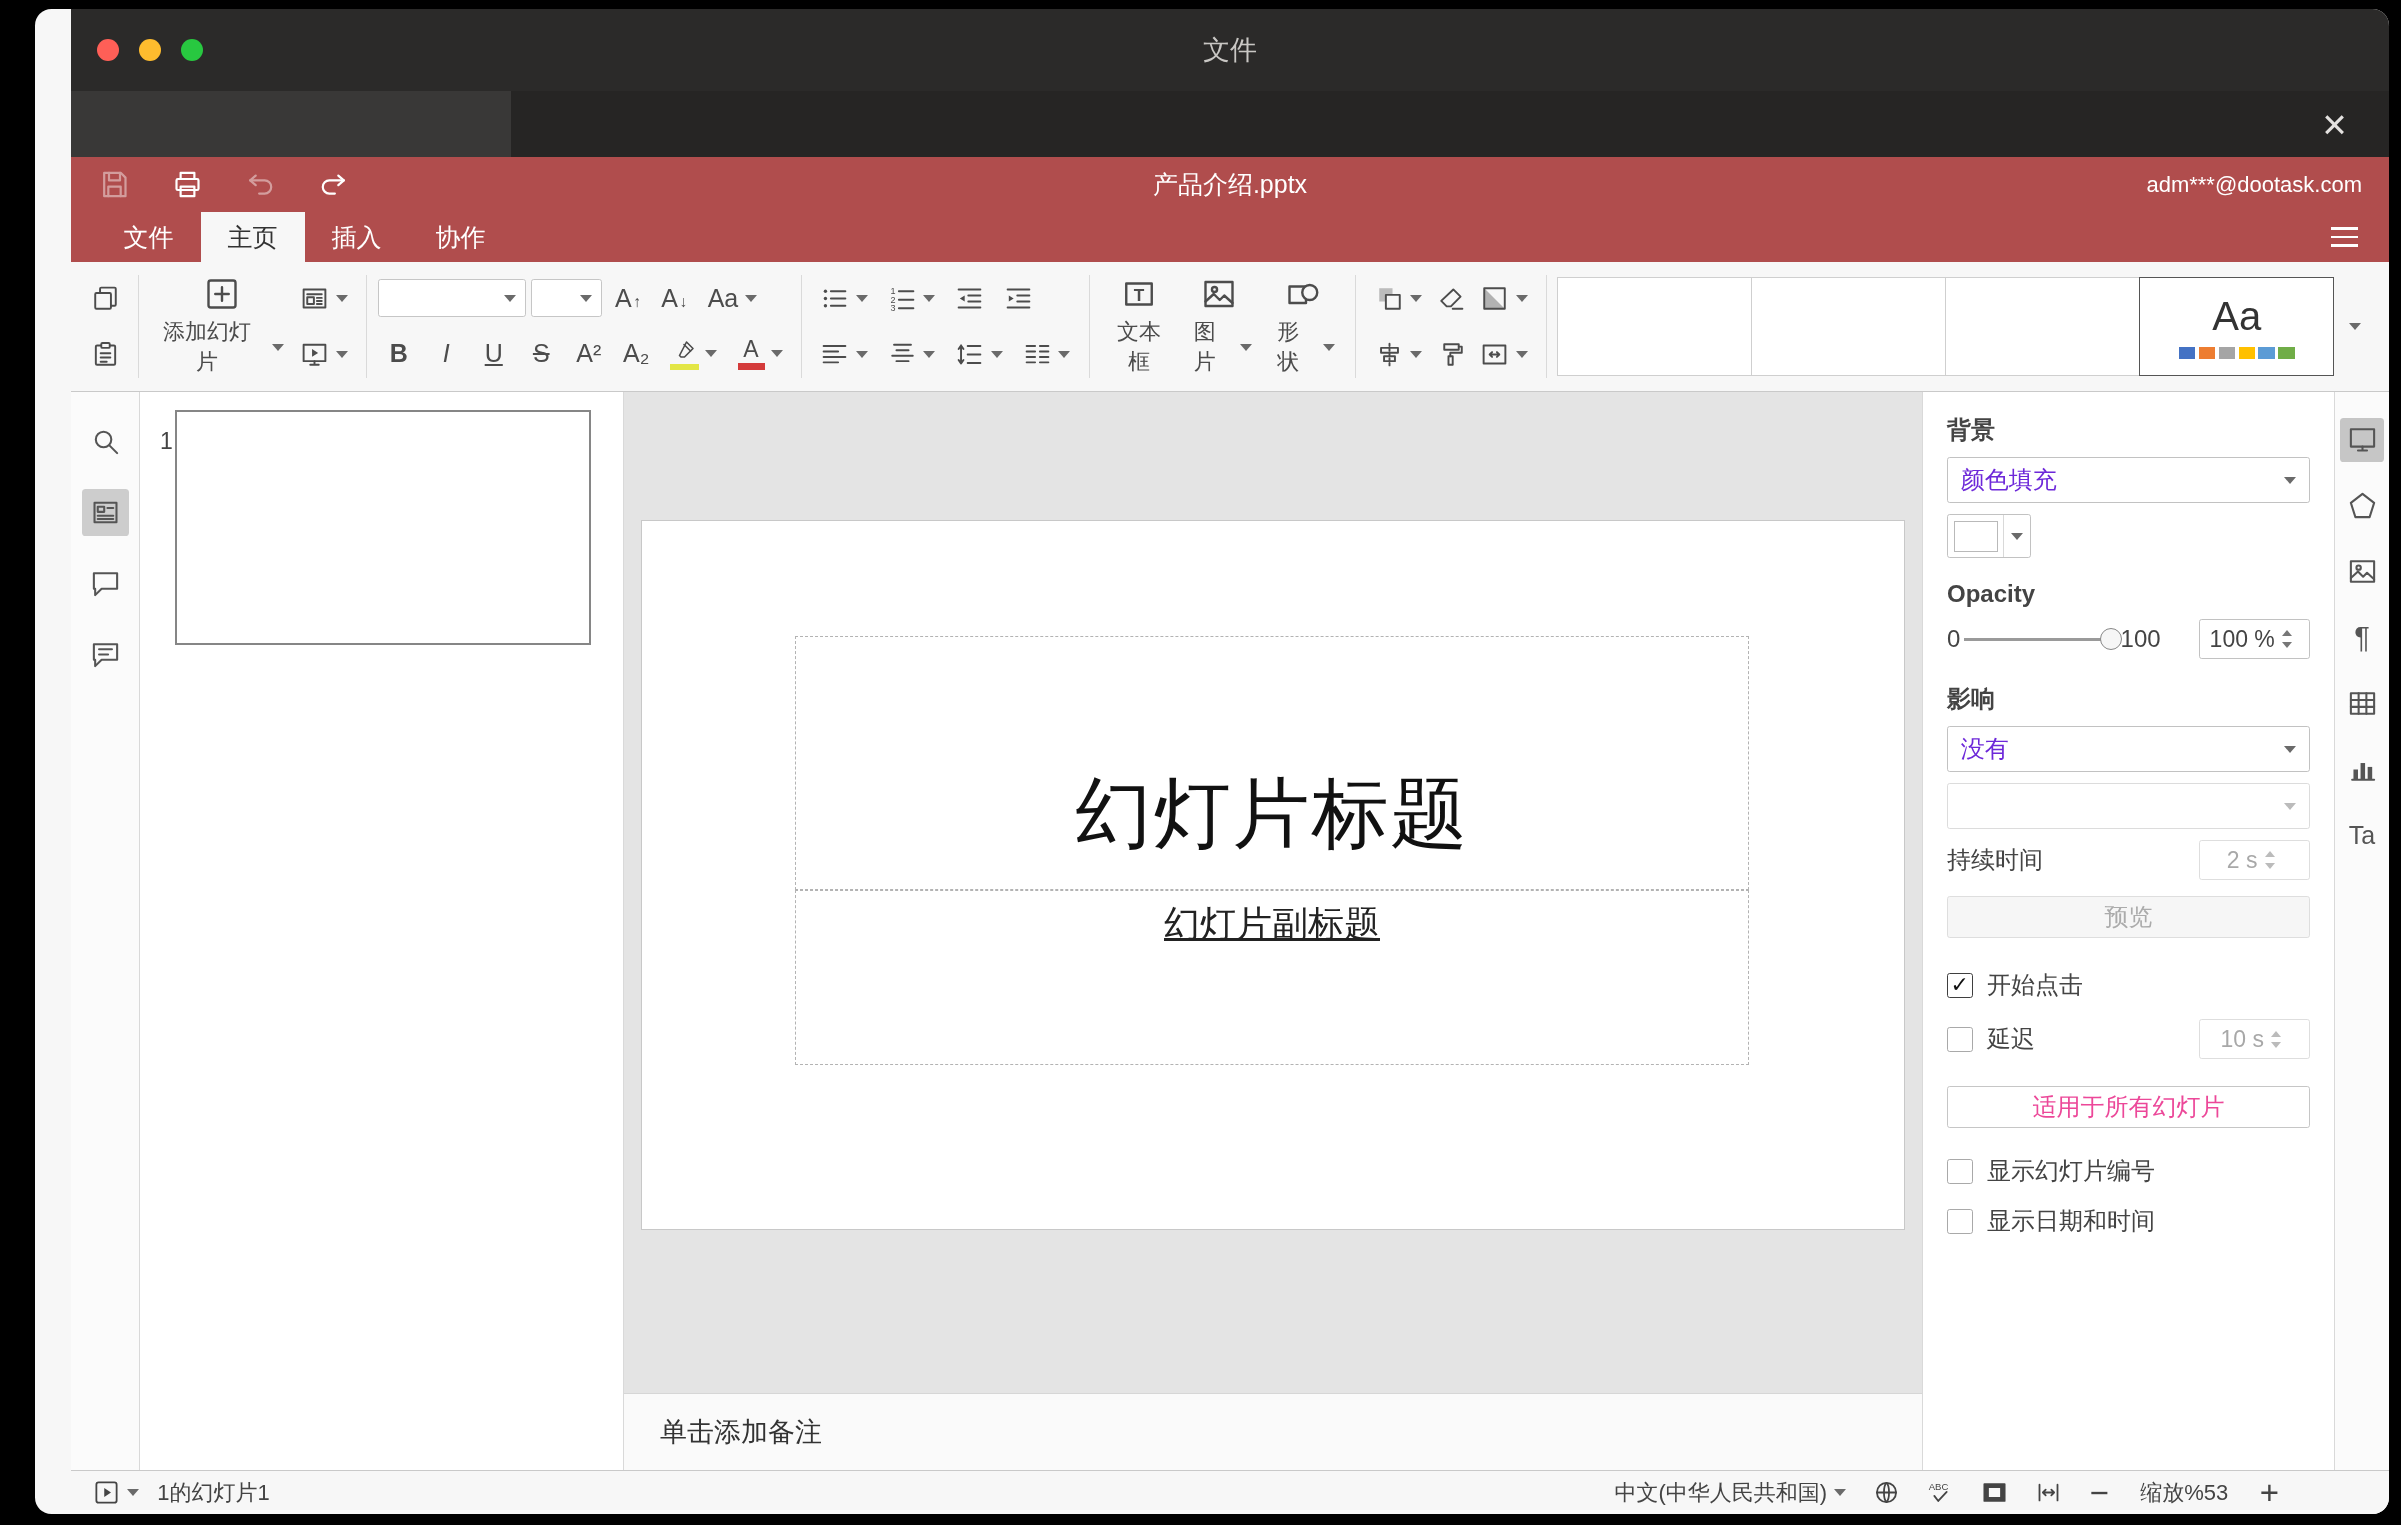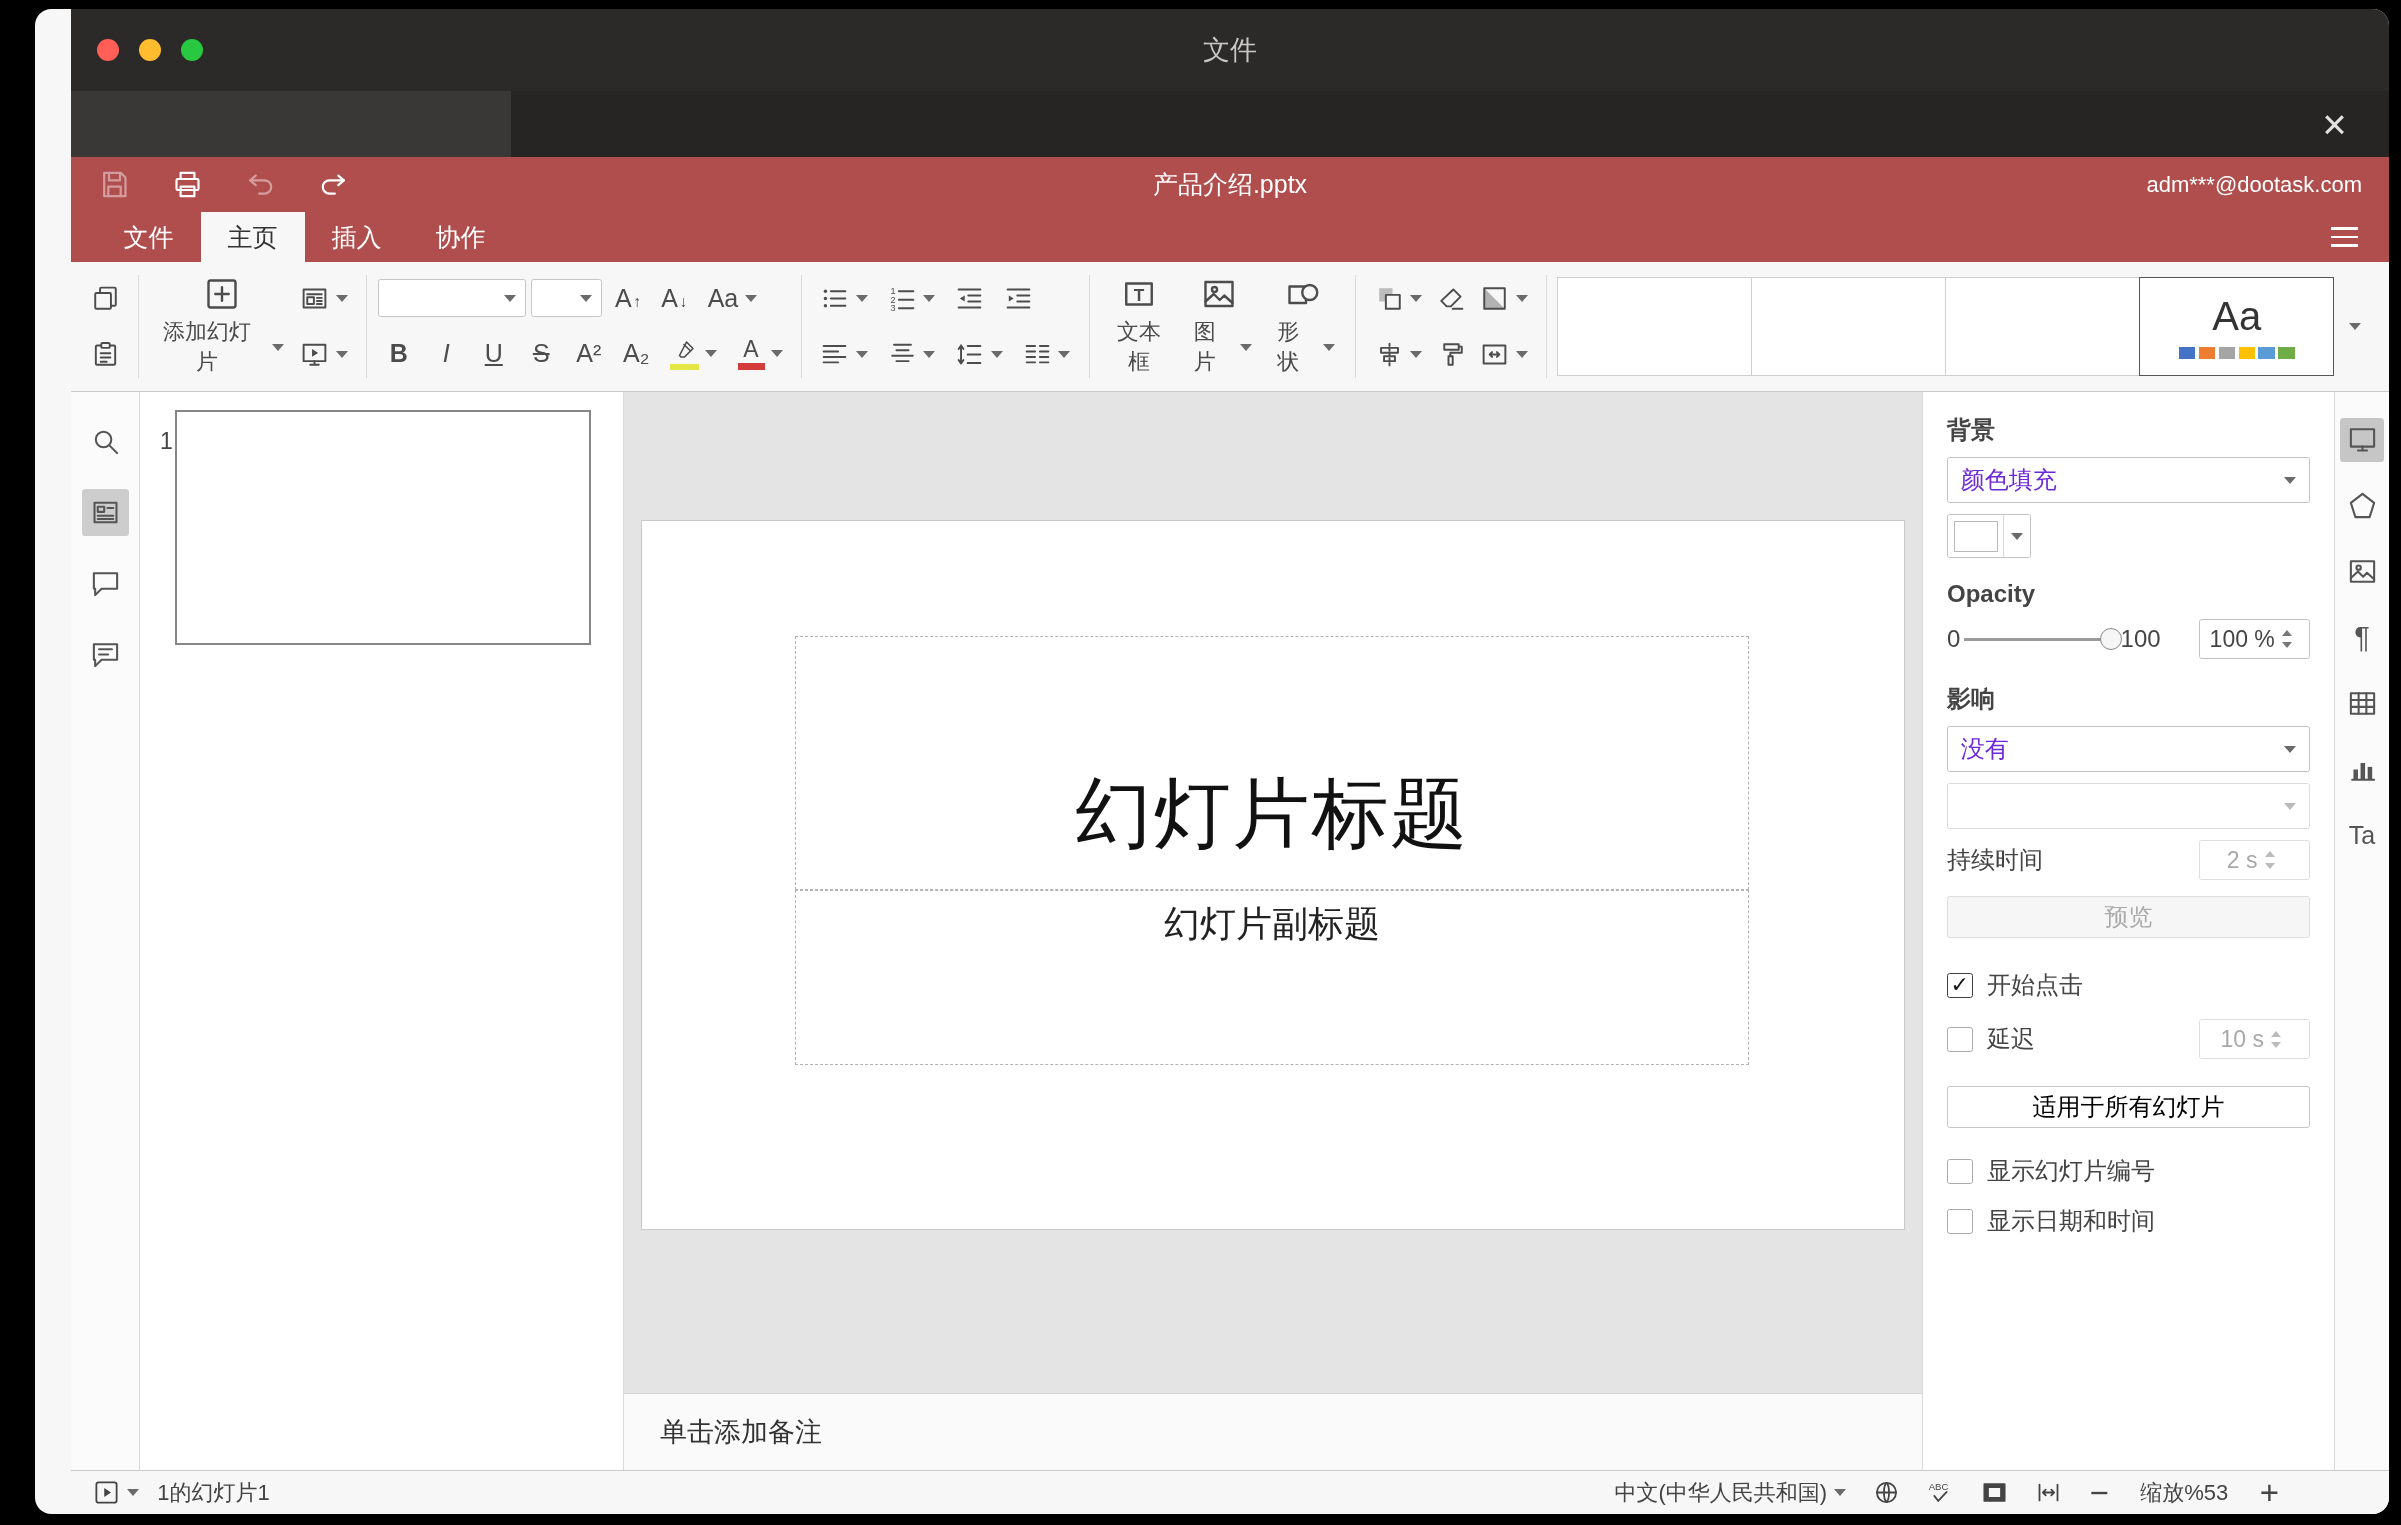--- a/index.html
+++ b/index.html
@@ -76,21 +76,21 @@
   .thumb-num { position:absolute; left:20px; top:36px; font-size:23px; color:#444; }
   .thumb { position:absolute; left:35px; top:18px; width:416px; height:235px; background:#fff; border:2.7px solid #868686; }
 
   .editor { flex:1; min-width:0; display:flex; flex-direction:column; background:#e4e4e4; }
   .canvas { flex:1; position:relative; }
   .slide { position:absolute; left:50%; transform:translateX(-50%); top:128px; width:1264px; height:710px; background:#fff; border:0.9px solid #c8c8c8; }
   .ph { position:absolute; border:1.8px dashed #b3b3b3; display:flex; justify-content:center; }
   .ph.titlebox { left:153px; top:115px; width:954px; height:254px; align-items:flex-end; padding-bottom:22px; }
   .slide-title { font-size:77px; color:#111; letter-spacing:1.8px; white-space:nowrap; }
   .ph.subtitlebox { left:153px; top:369px; width:954px; height:175px; align-items:flex-start; padding-top:9px; }
-  .slide-subtitle { font-size:36px; color:#222; white-space:nowrap; }
+  .slide-subtitle { font-size:36px; color:#222; white-space:nowrap;text-decoration:underline; }
   .notes { height:77px; flex:none; background:#fafafa; border-top:0.9px solid #d6d6d6; display:flex; align-items:center; padding-left:36px; font-size:27px; color:#333; }
 
   
   .props { width:412px; flex:none; background:#fff; border-left:0.9px solid #d9d9d9; padding:22px 24px; font-size:24px; color:#444; }
   .plabel { font-weight:bold; margin-bottom:11px; }
   .pselect { height:46px; border:0.9px solid #c2c2c2; border-radius:2.7px; background:#fff; display:flex; align-items:center; justify-content:space-between; padding:0 12.8px; margin-bottom:11px; width:100%; font-size:24px; color:#6d28d9; }
   .pselect.dis { border-color:#dcdcdc; color:#aaa; }
   .pselect.dis .chev { border-top-color:#bbb; }
   .colorbtn { width:84px; height:44px; border:0.9px solid #c2c2c2; border-radius:2.7px; background:#fff; display:flex; margin-bottom:22px; overflow:hidden; padding:0; }
   .colorbtn .swatch { flex:1; margin:5.5px; border:0.9px solid #b9b9b9; background:#fff; }
@@ -99,21 +99,21 @@
   .slider { position:relative; width:153px; height:24px; margin:0 3.6px; }
   .slider .track { position:absolute; left:0; right:0; top:11px; height:2.7px; background:#9a9a9a; }
   .slider .knob { position:absolute; right:-5.5px; top:0.9px; width:22px; height:22px; border-radius:50%; background:#f6f6f6; border:0.9px solid #888; }
   .spin { width:111px; height:40px; border:0.9px solid #c2c2c2; border-radius:2.7px; background:#fff; display:flex; align-items:center; justify-content:center; padding-right:7.3px; gap:7.3px; margin-left:auto; font-size:23px; color:#444; }
   .spin .arrows { display:flex; flex-direction:column; gap:5.5px; }
   .spin .up { width:0;height:0;border-left:5.5px solid transparent;border-right:5.5px solid transparent;border-bottom:6.4px solid #777; }
   .spin .down { width:0;height:0;border-left:5.5px solid transparent;border-right:5.5px solid transparent;border-top:6.4px solid #777; }
   .spin.dis { color:#a8a8a8; border-color:#dedede; }
   .spin.dis .up { border-bottom-color:#bbb; } .spin.dis .down { border-top-color:#bbb; }
   .durrow { display:flex; align-items:center; margin-bottom:16.4px; }
-  .pbtn { width:100%; height:42px; border:0.9px solid #c6c6c6; border-radius:2.7px; background:#fff; font-size:24px; color:#000000; margin-bottom:12.8px; font-family:inherit; }
+  .pbtn { width:100%; height:42px; border:0.9px solid #c6c6c6; border-radius:2.7px; background:#fff; font-size:24px; color:#ec4899; margin-bottom:12.8px; font-family:inherit; }
   .pbtn.dis { color:#ababab; background:#f6f6f6; border-color:#dedede; margin-bottom:31px; }
   .cbrow { display:flex; align-items:center; gap:14.6px; margin-bottom:18px; }
   .cb { width:25.5px; height:25.5px; border:1.8px solid #a9a9a9; border-radius:2.7px; background:#fff; display:flex; align-items:center; justify-content:center; font-size:22px; font-weight:bold; color:#111; flex:none; }
   .cb.checked { border-color:#3f3f3f; }
   .applyall { margin:9px 0 27px; }
 
   .rstrip { width:55px; flex:none; background:#fbfbfb; border-left:0.9px solid #d9d9d9; display:flex; flex-direction:column; align-items:center; padding-top:25.5px; gap:22px; }
   .rstrip .sbtn { width:44px; height:44px; }
   .rstrip .sbtn.active { background:#c6c6c6; }
 

